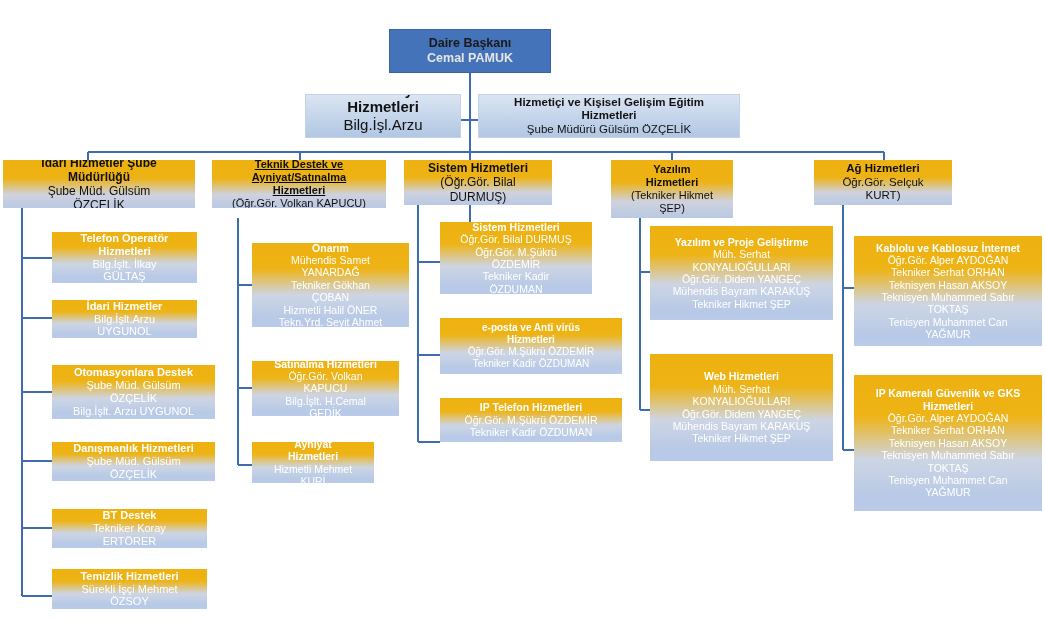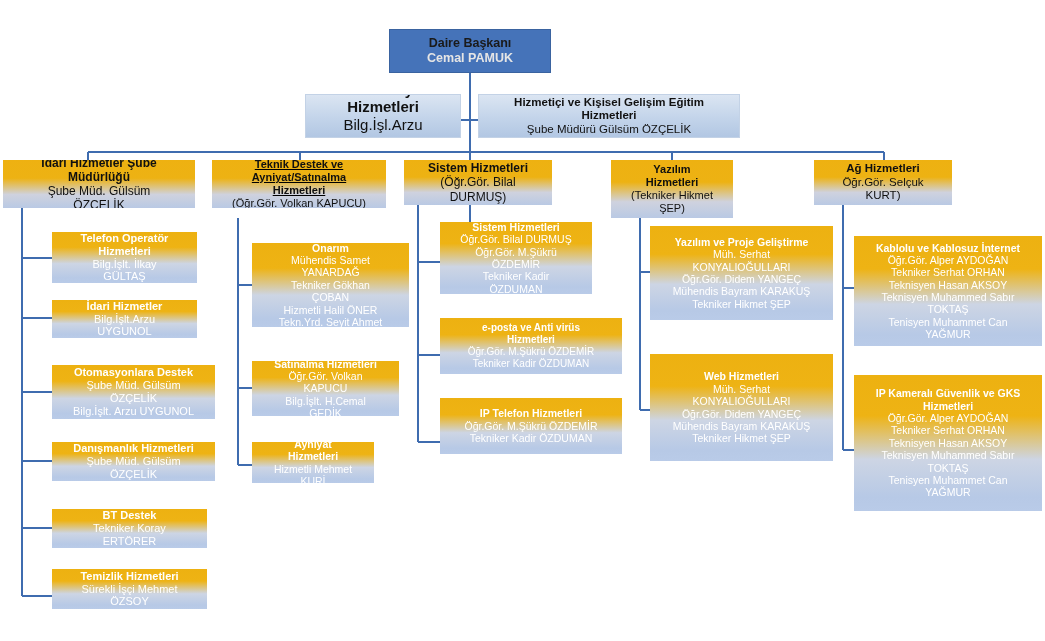--- a/index.html
+++ b/index.html
@@ -237,21 +237,21 @@
     <div class="line">Öğr.Gör. M.Şükrü ÖZDEMİR</div>
     <div class="line">Tekniker Kadir ÖZDUMAN</div>
   </div>
 
   <div class="node unit" style="left:440px; top:318px; width:182px; height:56px; font-size:10px;">
     <div class="title">e-posta ve Anti virüs Hizmetleri</div>
     <div class="line">Öğr.Gör. M.Şükrü ÖZDEMİR</div>
     <div class="line">Tekniker Kadir ÖZDUMAN</div>
   </div>
 
-  <div class="node unit" style="left:440px; top:398px; width:182px; height:56px; font-size:10.5px;">
+  <div class="node unit" style="left:440px; top:398px; width:182px; height:44px; font-size:10.5px;">
     <div class="title">IP Telefon Hizmetleri</div>
     <div class="line">Öğr.Gör. M.Şükrü ÖZDEMİR</div>
     <div class="line">Tekniker Kadir ÖZDUMAN</div>
   </div>
 
   <div class="node unit" style="left:650px; top:226px; width:183px; height:94px; font-size:10.5px;">
     <div class="title">Yazılım ve Proje Geliştirme</div>
     <div class="line">Müh. Serhat KONYALIOĞULLARI</div>
     <div class="line">Öğr.Gör. Didem YANGEÇ</div>
     <div class="line">Mühendis Bayram KARAKUŞ</div>

